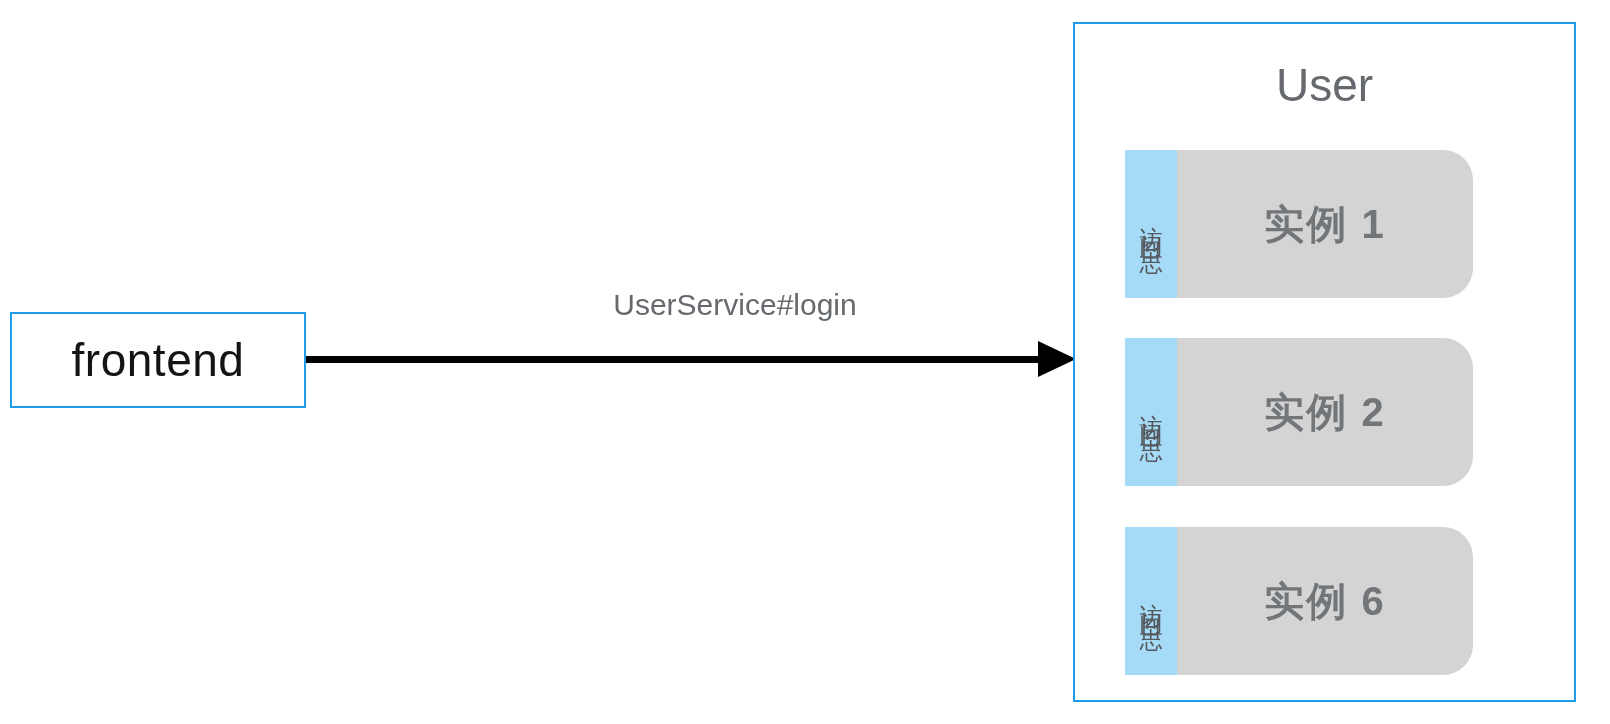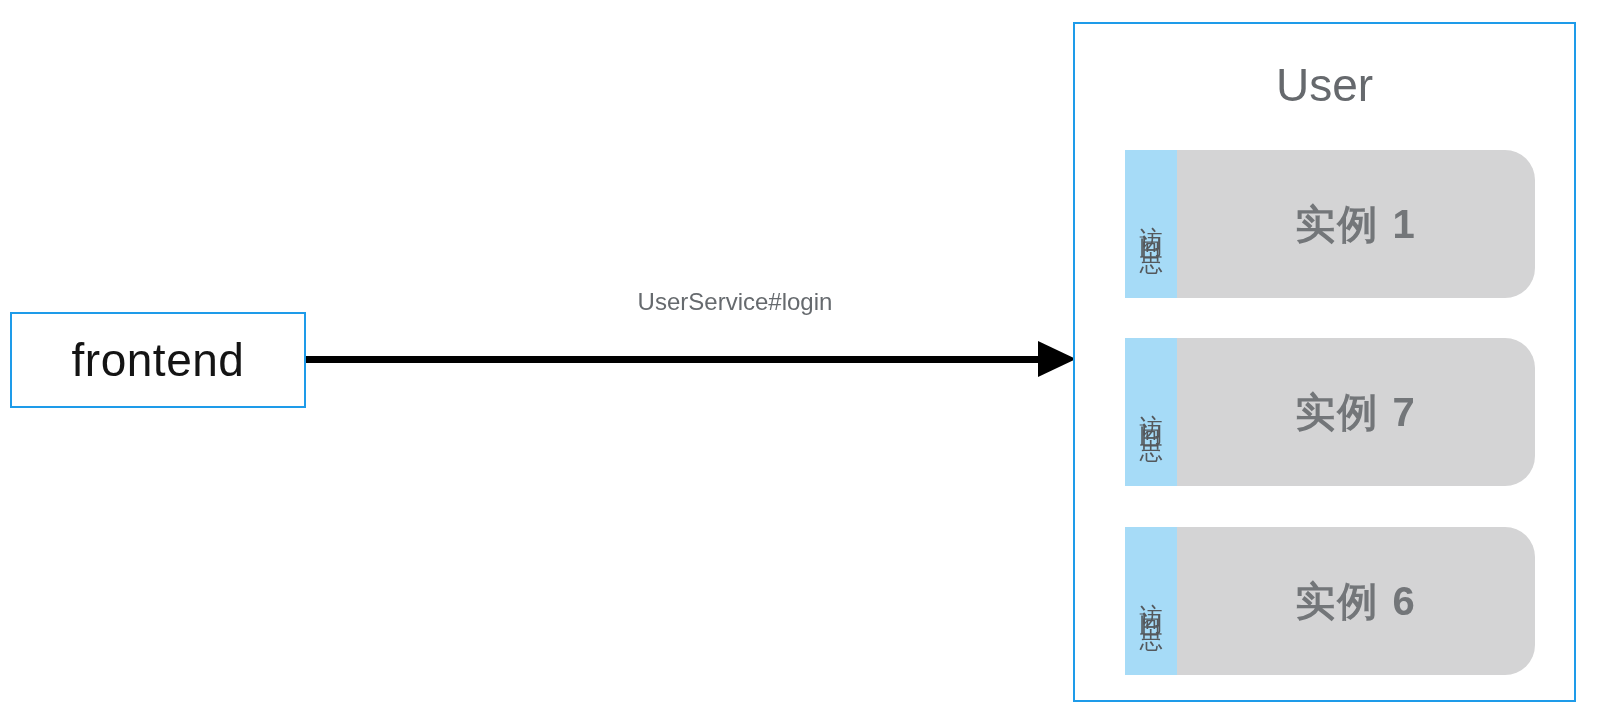--- a/index.html
+++ b/index.html
@@ -28,21 +28,21 @@
     color: #141414;
     letter-spacing: 0.5px;
   }
 
   
   .arrow-label {
     position: absolute;
     left: 500px; top: 288px;
     width: 470px;
     text-align: center;
-    font-size: 24px;
+    font-size: 30px;
     color: #666a6e;
   }
   .arrow-shaft {
     position: absolute;
     left: 306px; top: 356px;
     width: 738px; height: 7px;
     background: #000000;
   }
   .arrow-head {
     position: absolute;
@@ -88,21 +88,21 @@
     writing-mode: vertical-rl;
     text-orientation: upright;
     font-size: 23px;
     line-height: 1;
     letter-spacing: 8px;
     color: #54585c;
   }
   .instance .body {
     position: absolute;
     left: 52px; top: 0;
-    width: 358px; height: 148px;
+    width: 296px; height: 148px;
     background: #d4d4d5;
     border-radius: 0 30px 30px 0;
     display: flex; align-items: center; justify-content: center;
   }
   .instance .body .inst-label {
     font-size: 40px;
     font-weight: bold;
     color: #737679;
     letter-spacing: 2px;
   }
@@ -134,21 +134,21 @@
       <div class="body">
         <span class="inst-label">实例 1</span>
       </div>
     </div>
 
     <div class="instance inst-2">
       <div class="tab">
         <span class="tab-text">访问日志</span>
       </div>
       <div class="body">
-        <span class="inst-label">实例 7</span>
+        <span class="inst-label">实例 2</span>
       </div>
     </div>
 
     <div class="instance inst-3">
       <div class="tab">
         <span class="tab-text">访问日志</span>
       </div>
       <div class="body">
         <span class="inst-label">实例 6</span>
       </div>

